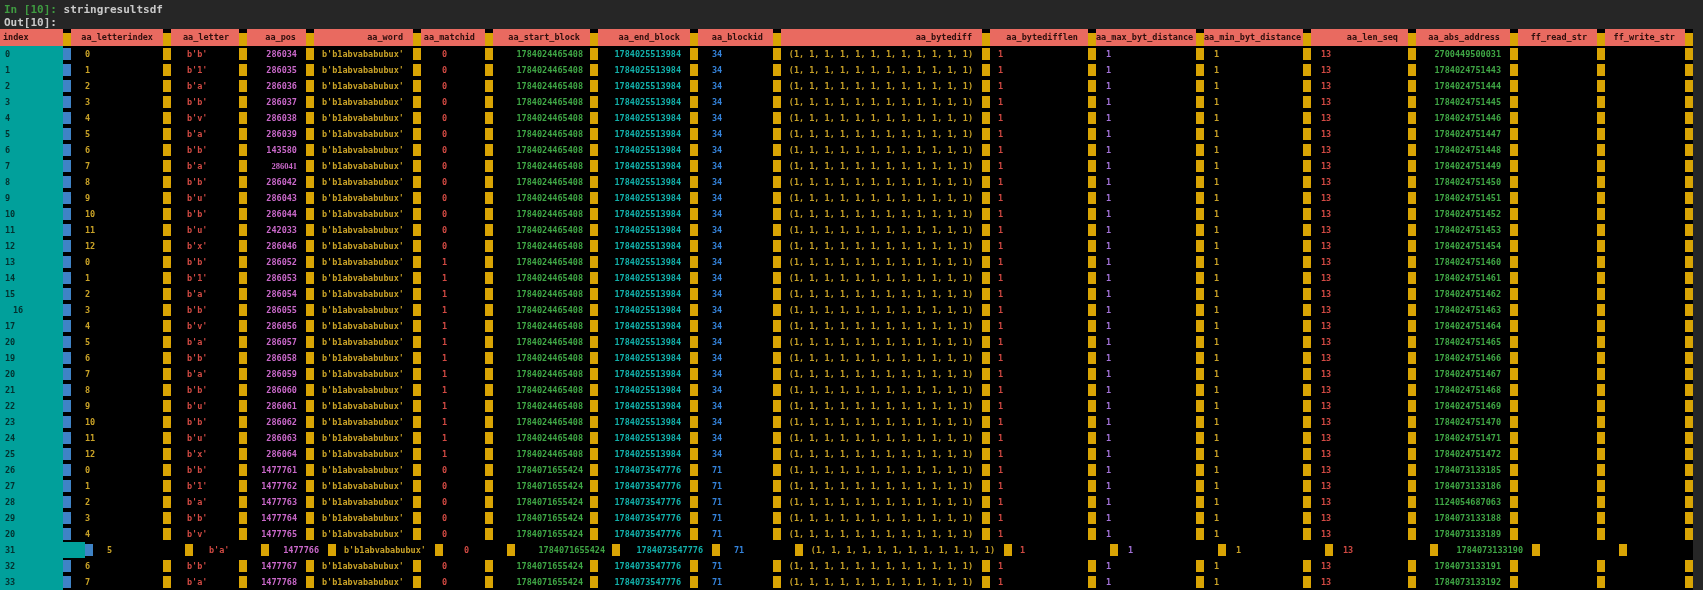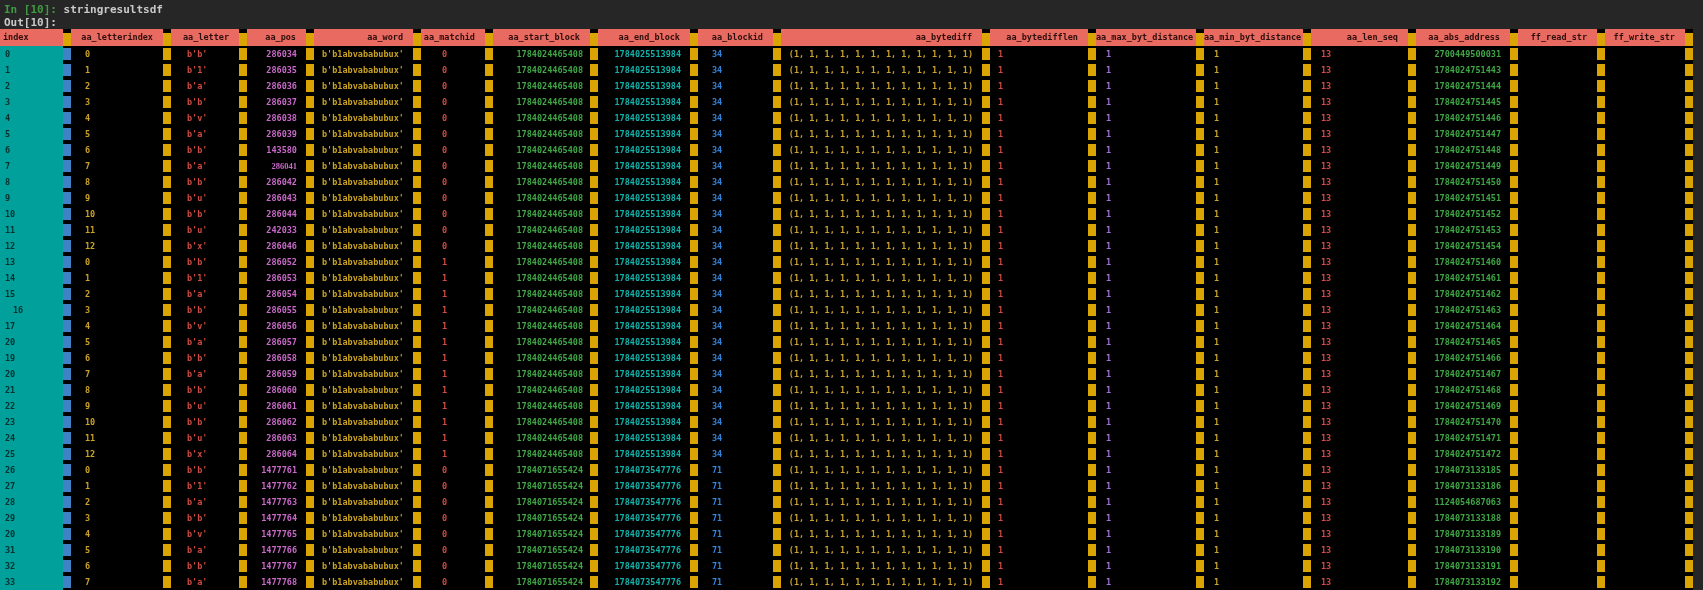--- a/index.html
+++ b/index.html
@@ -2272,21 +2272,21 @@
           <div class="sep"></div>
           <div class="v" style="text-align: left; padding-left: 8px; color: rgb(201, 162, 39);"></div>
         </div>
         <div class="c" style="width: 88px;">
           <div class="sep"></div>
           <div class="v" style="text-align: left; padding-left: 8px; color: rgb(201, 162, 39);"></div>
         </div>
         <div class="sep"></div>
       </div>
       <div class="t-row">
-        <div class="c idxc" style="width: 63px;">
+        <div class="c idxc" style="width: 85px;">
           <div class="v" style="text-align: left; padding-left: 5px; color: rgb(4, 48, 46);">31</div>
         </div>
         <div class="c" style="width: 100px;">
           <div class="sep blue"></div>
           <div class="v" style="text-align: left; padding-left: 14px; color: rgb(201, 162, 39);">5</div>
         </div>
         <div class="c" style="width: 76px;">
           <div class="sep"></div>
           <div class="v" style="text-align: left; padding-left: 16px; color: rgb(210, 74, 67);">b'a'</div>
         </div>

